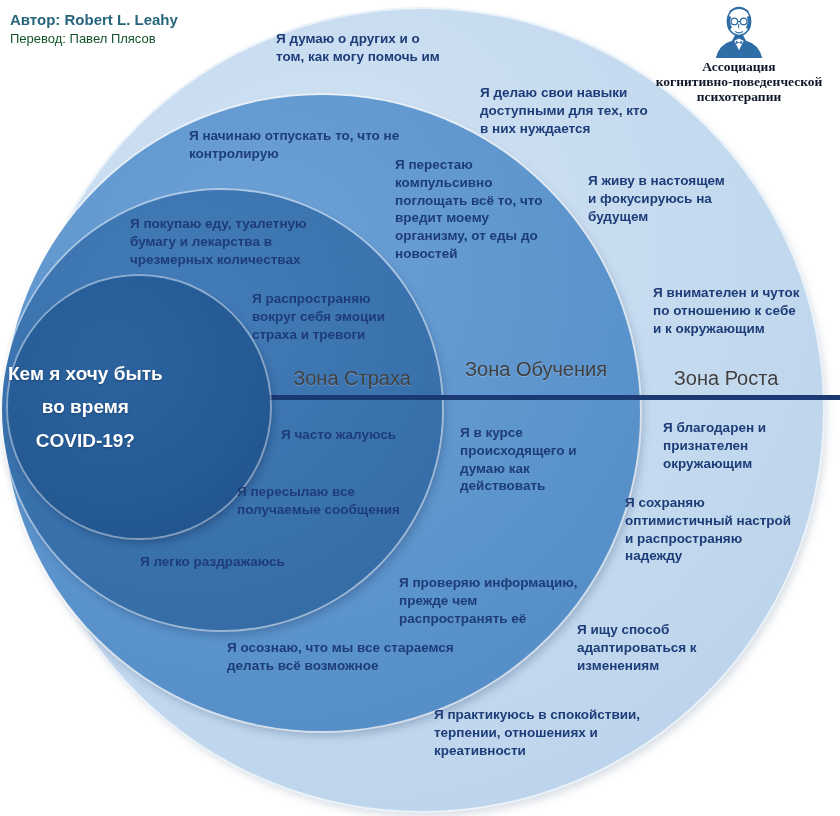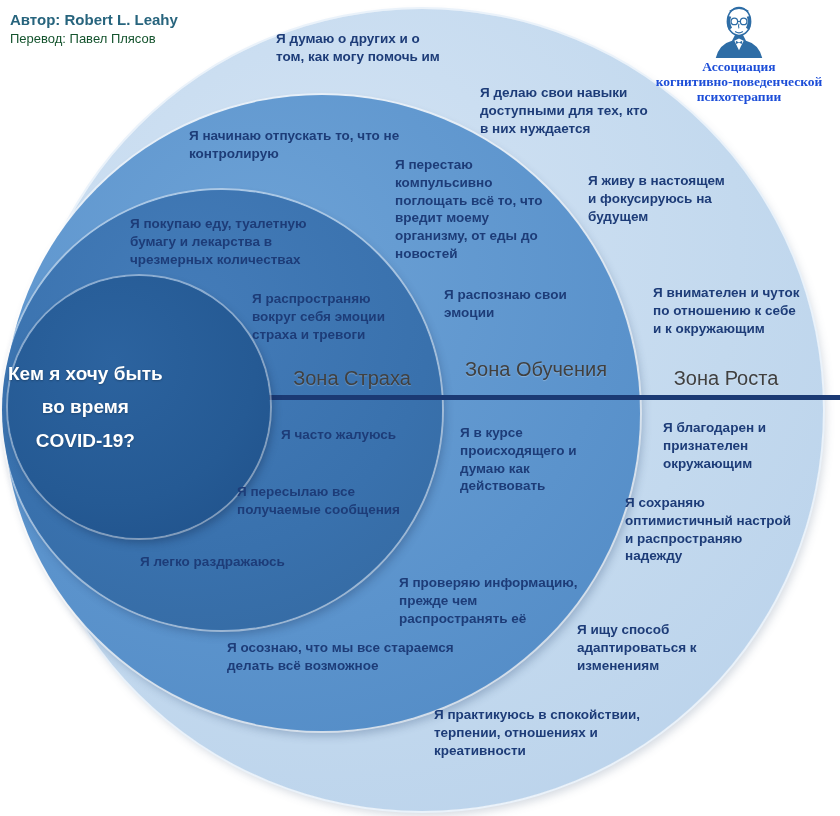--- a/index.html
+++ b/index.html
@@ -54,21 +54,21 @@
   
   .credits{position:absolute;left:10px;top:10px;z-index:8;}
   .credits .author{font-size:15px;font-weight:bold;color:#27647d;line-height:1.3;}
   .credits .translator{font-size:13px;color:#14532d;line-height:1.4;}
 
   
   .assoc{position:absolute;left:640px;top:2px;width:198px;z-index:8;text-align:center;}
   .assoc .portrait{display:block;margin:0 auto;}
   .assoc .org-name{
     font-family:"Liberation Serif",serif;font-size:13.5px;font-weight:bold;
-    color:#1d4ed8;line-height:1.12;white-space:pre-line;margin-top:1px;
+    color:#0f172a;line-height:1.12;white-space:pre-line;margin-top:1px;
   }
 </style>
 </head>
 <body>
 
 <div id="stage">
 
   <div class="circle growth-circle"></div>
   <div class="circle learning-circle"></div>
   <div class="circle fear-circle"></div>
@@ -100,22 +100,20 @@
 поглощать всё то, что
 вредит моему
 организму, от еды до
 новостей</div>
   <div class="note" style="left:130px;top:215px;width:235px;">Я покупаю еду, туалетную
 бумагу и лекарства в
 чрезмерных количествах</div>
   <div class="note" style="left:252px;top:290px;width:190px;">Я распространяю
 вокруг себя эмоции
 страха и тревоги</div>
-  <div class="note" style="left:444px;top:286px;width:170px;">Я распознаю свои
-эмоции</div>
   <div class="note" style="left:653px;top:284px;width:205px;">Я внимателен и чуток
 по отношению к себе
 и к окружающим</div>
   <div class="note" style="left:281px;top:426px;width:175px;">Я часто жалуюсь</div>
   <div class="note" style="left:460px;top:424px;width:185px;">Я в курсе
 происходящего и
 думаю как
 действовать</div>
   <div class="note" style="left:663px;top:419px;width:175px;">Я благодарен и
 признателен

